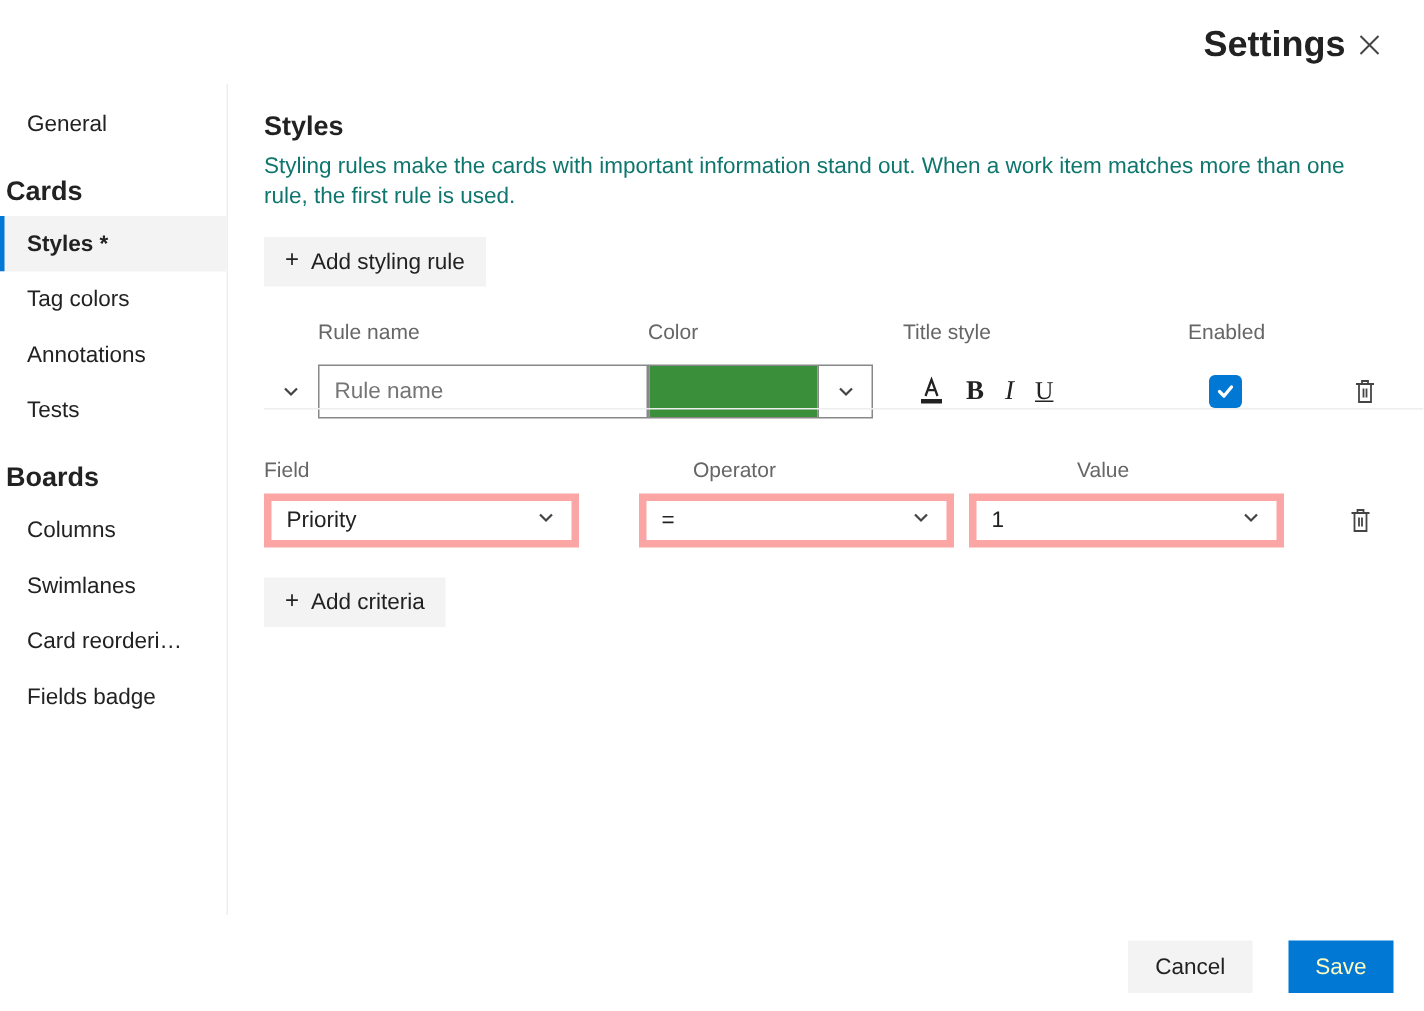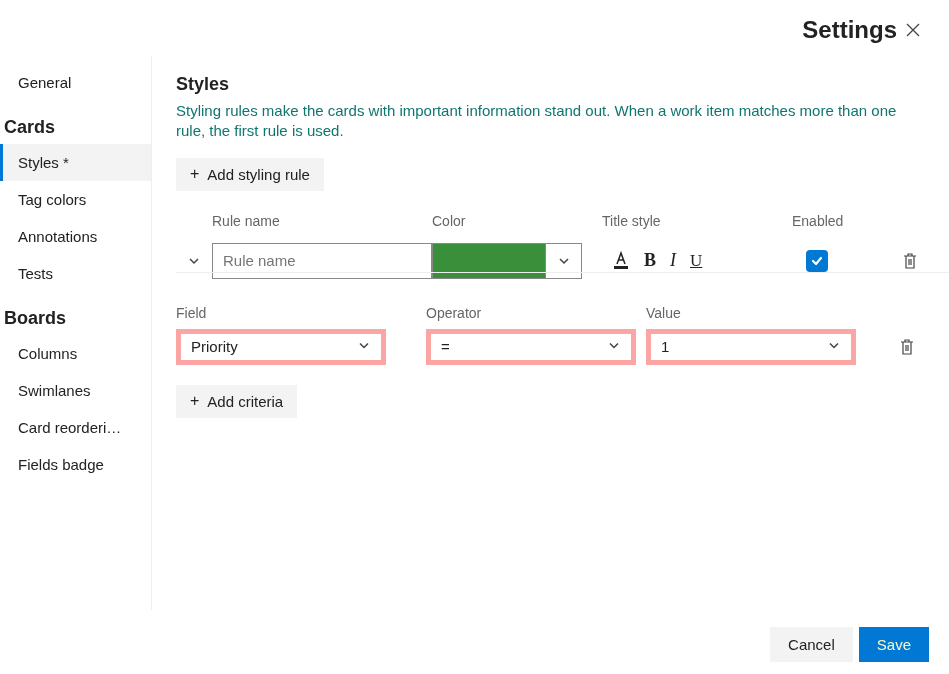--- a/index.html
+++ b/index.html
@@ -12,21 +12,21 @@
   .close-x { width:32px; height:32px; display:flex; align-items:center; justify-content:center; cursor:pointer; border-radius:2px; }
 
   
   .body { display:flex; height:calc(100% - 120px); }
   .sidebar { width:152px; border-right:1px solid #eee; padding-top:8px; }
   .sidebar .nav-item {
     padding:10px 18px; font-size:15px; cursor:pointer; color:#222;
     white-space:nowrap; overflow:hidden; text-overflow:ellipsis;
   }
   .sidebar .nav-item.active {
-    background:#f3f3f3; font-weight:400; position:relative;
+    background:#f3f3f3; font-weight:700; position:relative;
   }
   .sidebar .nav-item.active::before {
     content:""; position:absolute; left:0; top:0; bottom:0; width:3px; background:#0078d4;
   }
   .sidebar .group-head { padding:16px 18px 6px 4px; font-size:18px; font-weight:700; }
 
   .main { flex:1; padding:18px 24px 0 24px; overflow:auto; }
   .main h2 { margin:0 0 6px 0; font-size:18px; font-weight:700; }
   .main p.desc { margin:0 0 16px 0; color:#0f766e; font-size:15px; line-height:1.35; max-width:730px; }
 
@@ -37,21 +37,21 @@
   }
   .btn .plus { font-size:16px; line-height:1; }
 
   
   .rule-head, .criteria-head {
     display:grid; align-items:center; color:#666; font-size:14px; margin-top:22px; margin-bottom:8px;
   }
   .rule-head { grid-template-columns: 36px 220px 170px 190px 100px 1fr 36px; }
   .rule-row  { display:grid; grid-template-columns: 36px 220px 170px 190px 100px 1fr 36px; align-items:center; }
 
-  .criteria-head { grid-template-columns: 250px 220px 220px 1fr 36px; margin-top:26px;}
+  .criteria-head { grid-template-columns: 250px 220px 220px 1fr 36px; margin-top:26px;gap:36px;}
   .criteria-row  { display:grid; grid-template-columns: 250px 220px 220px 1fr 36px; align-items:center; }
 
   .chev-expand { display:flex; justify-content:center; cursor:pointer; }
 
   input.text {
     width:100%; height:36px; padding:0 10px; font-size:15px; font-family:inherit;
     border:1px solid #888; background:#fff;
   }
   .colorpick { display:flex; height:36px; border:1px solid #888; width:150px; }
   .swatch { flex:1; }
@@ -70,21 +70,21 @@
 
   .select {
     position:relative; width:210px; height:36px; border:5px solid #fca5a5; background:#fff;
     display:flex; align-items:center; padding:0 10px; font-size:15px; cursor:pointer;
   }
   .select .caret { position:absolute; right:10px; top:50%; transform:translateY(-50%); }
 
   
   .footer {
     position:absolute; bottom:0; left:0; right:0; height:60px;
-    display:flex; justify-content:flex-end; align-items:center; gap:6px; padding:0 20px;
+    display:flex; justify-content:flex-end; align-items:center; gap:24px; padding:0 20px;
   }
   .footer .btn { padding:9px 18px; font-size:15px; }
   .footer .btn.primary { background:#0078d4; color:#fef9c3; }
 
   hr.full { border:none; border-top:1px solid #eee; margin:0; position:absolute; left:176px; right:0; }
 </style>
 </head>
 <body>
 
 <div class="window">

